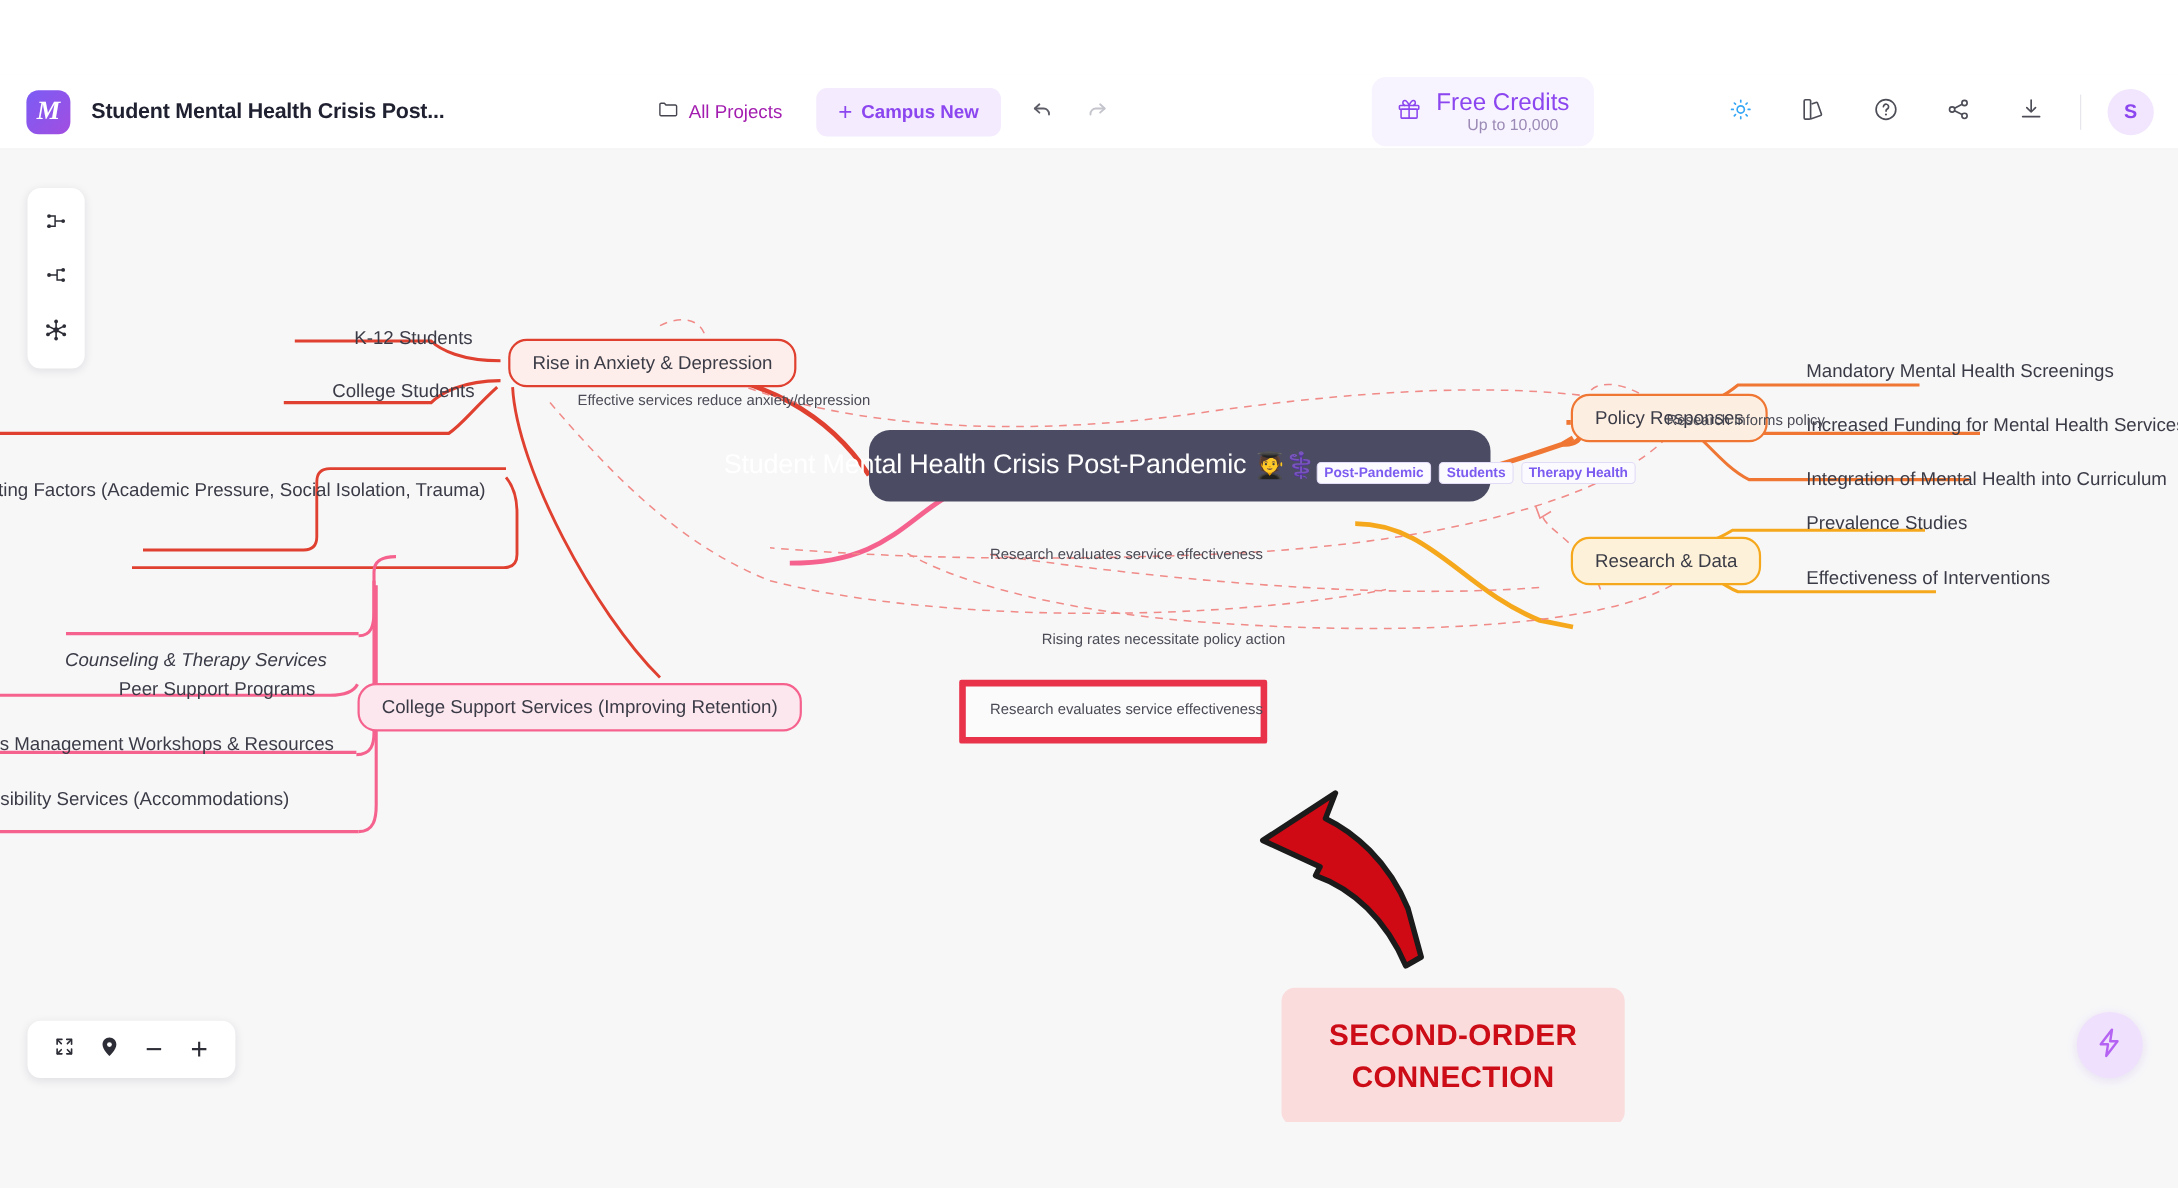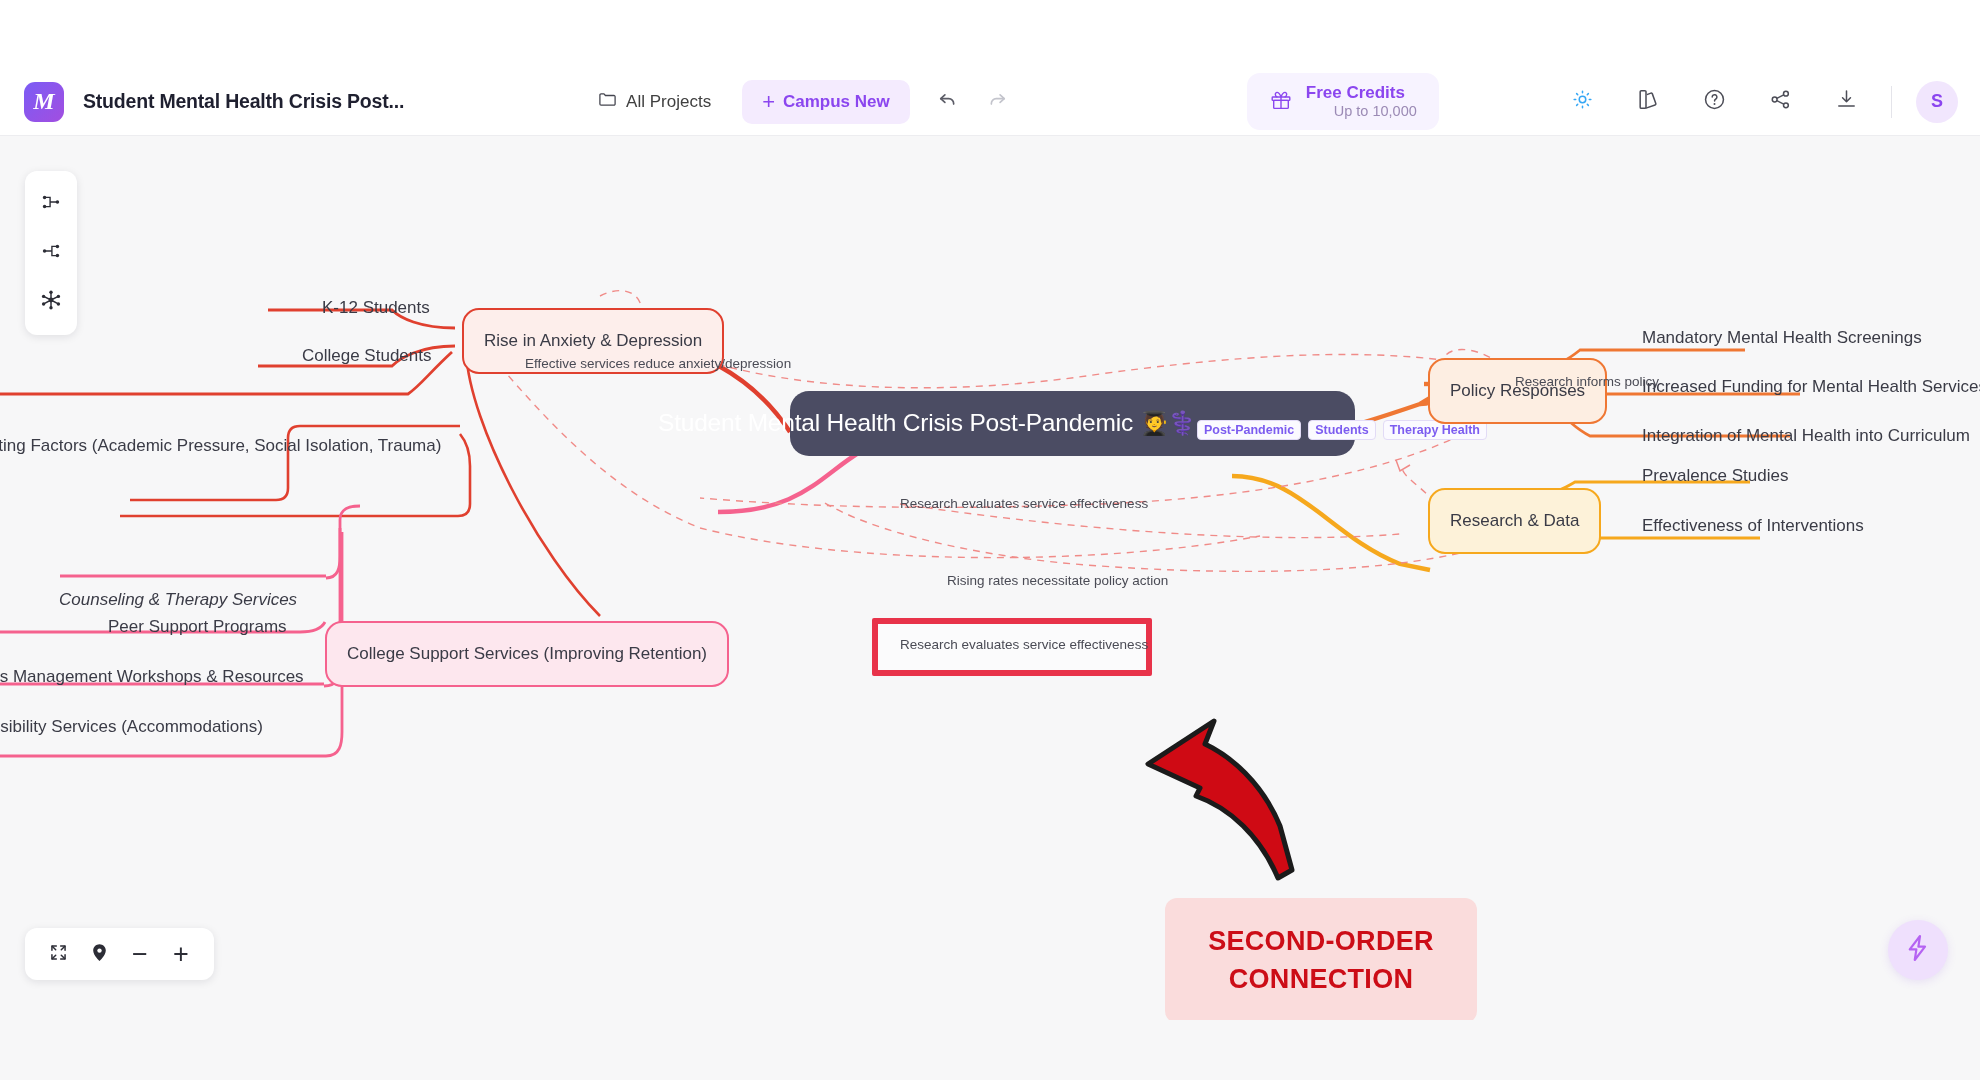--- a/index.html
+++ b/index.html
@@ -33,21 +33,21 @@
     font-family: "Liberation Serif", serif;
   }
   .doc-title {
     margin-left: 19px; font-size: 19.5px; font-weight: 700; color: #1f2030;
     letter-spacing: -0.2px; white-space: nowrap;
   }
 
   .hdr-center { display: flex; align-items: center; margin-left: 184px; gap: 0px; }
   .all-projects {
     display: flex; align-items: center; gap: 9px;
-    font-size: 17px; color: #404040; font-weight: 500; cursor: pointer;
+    font-size: 17px; color: #a21caf; font-weight: 500; cursor: pointer;
     padding: 6px 10px;
   }
   .create-new {
     display: flex; align-items: center; gap: 8px;
     background: #f4ebfe; color: #8b46ef; border: none; border-radius: 10px;
     font-size: 17px; font-weight: 600; padding: 12px 20px; margin-left: 21px;
     cursor: pointer; font-family: "Liberation Sans", sans-serif;
   }
   .icon-btn {
     width: 42px; height: 42px; display: flex; align-items: center; justify-content: center;
@@ -55,21 +55,21 @@
   }
   .undo { margin-left: 17px; }
   .redo { margin-left: 8px; }
 
   .credits {
     display: flex; align-items: center; gap: 13px;
     background: #f7f3ff; border-radius: 13px; padding: 10px 22px;
     margin-left: 228px; cursor: pointer;
   }
   .credits-txt { display: flex; flex-direction: column; line-height: 1.18; }
-  .credits-title { font-size: 17px; font-weight: 700; color: #8b46ef; }
+  .credits-title { font-size: 22px; font-weight: 400; color: #8b46ef; }
   .credits-sub { font-size: 14.5px; color: #9b8ab5; font-weight: 500; margin-left: 28px; }
 
   .hdr-right { display: flex; align-items: center; margin-left: auto; margin-right: 22px; gap: 24px; }
   .divider-v { width: 1px; height: 32px; background: #e4e4ea; }
   .avatar {
     width: 42px; height: 42px; border-radius: 50%; background: #f1e6fd;
     display: flex; align-items: center; justify-content: center;
     color: #8b46ef; font-weight: 700; font-size: 18px; cursor: pointer;
   }
 
@@ -113,21 +113,21 @@
     padding: 18px 26px 16px 26px;
   }
   .root-title { font-size: 24.5px; font-weight: 500; letter-spacing: -0.2px; display:flex; align-items:center; gap: 7px;}
   .root-tags { display: flex; gap: 7px; margin-top: 11px; }
   .tag {
     background: #fbfaff; color: #7c5cf0; font-size: 12.5px; font-weight: 600;
     border-radius: 4px; padding: 2px 6px; border: 1px solid #e2dbf6;
   }
 
   .node-branch {
-    border-radius: 17px; padding: 21px 20px; font-size: 17px; color: #3a3b46;
+    border-radius: 17px; padding: 10px 20px; font-size: 17px; color: #3a3b46;
     border-width: 2.5px; border-style: solid;
   }
   .node-sub {
     font-size: 17px; color: #3a3b46; background: transparent; padding: 2px 4px;
   }
 
   .edge-label {
     position: absolute; font-size: 13.5px; color: #4a4b55; white-space: nowrap;
     font-family: "Liberation Sans", sans-serif;
   }

